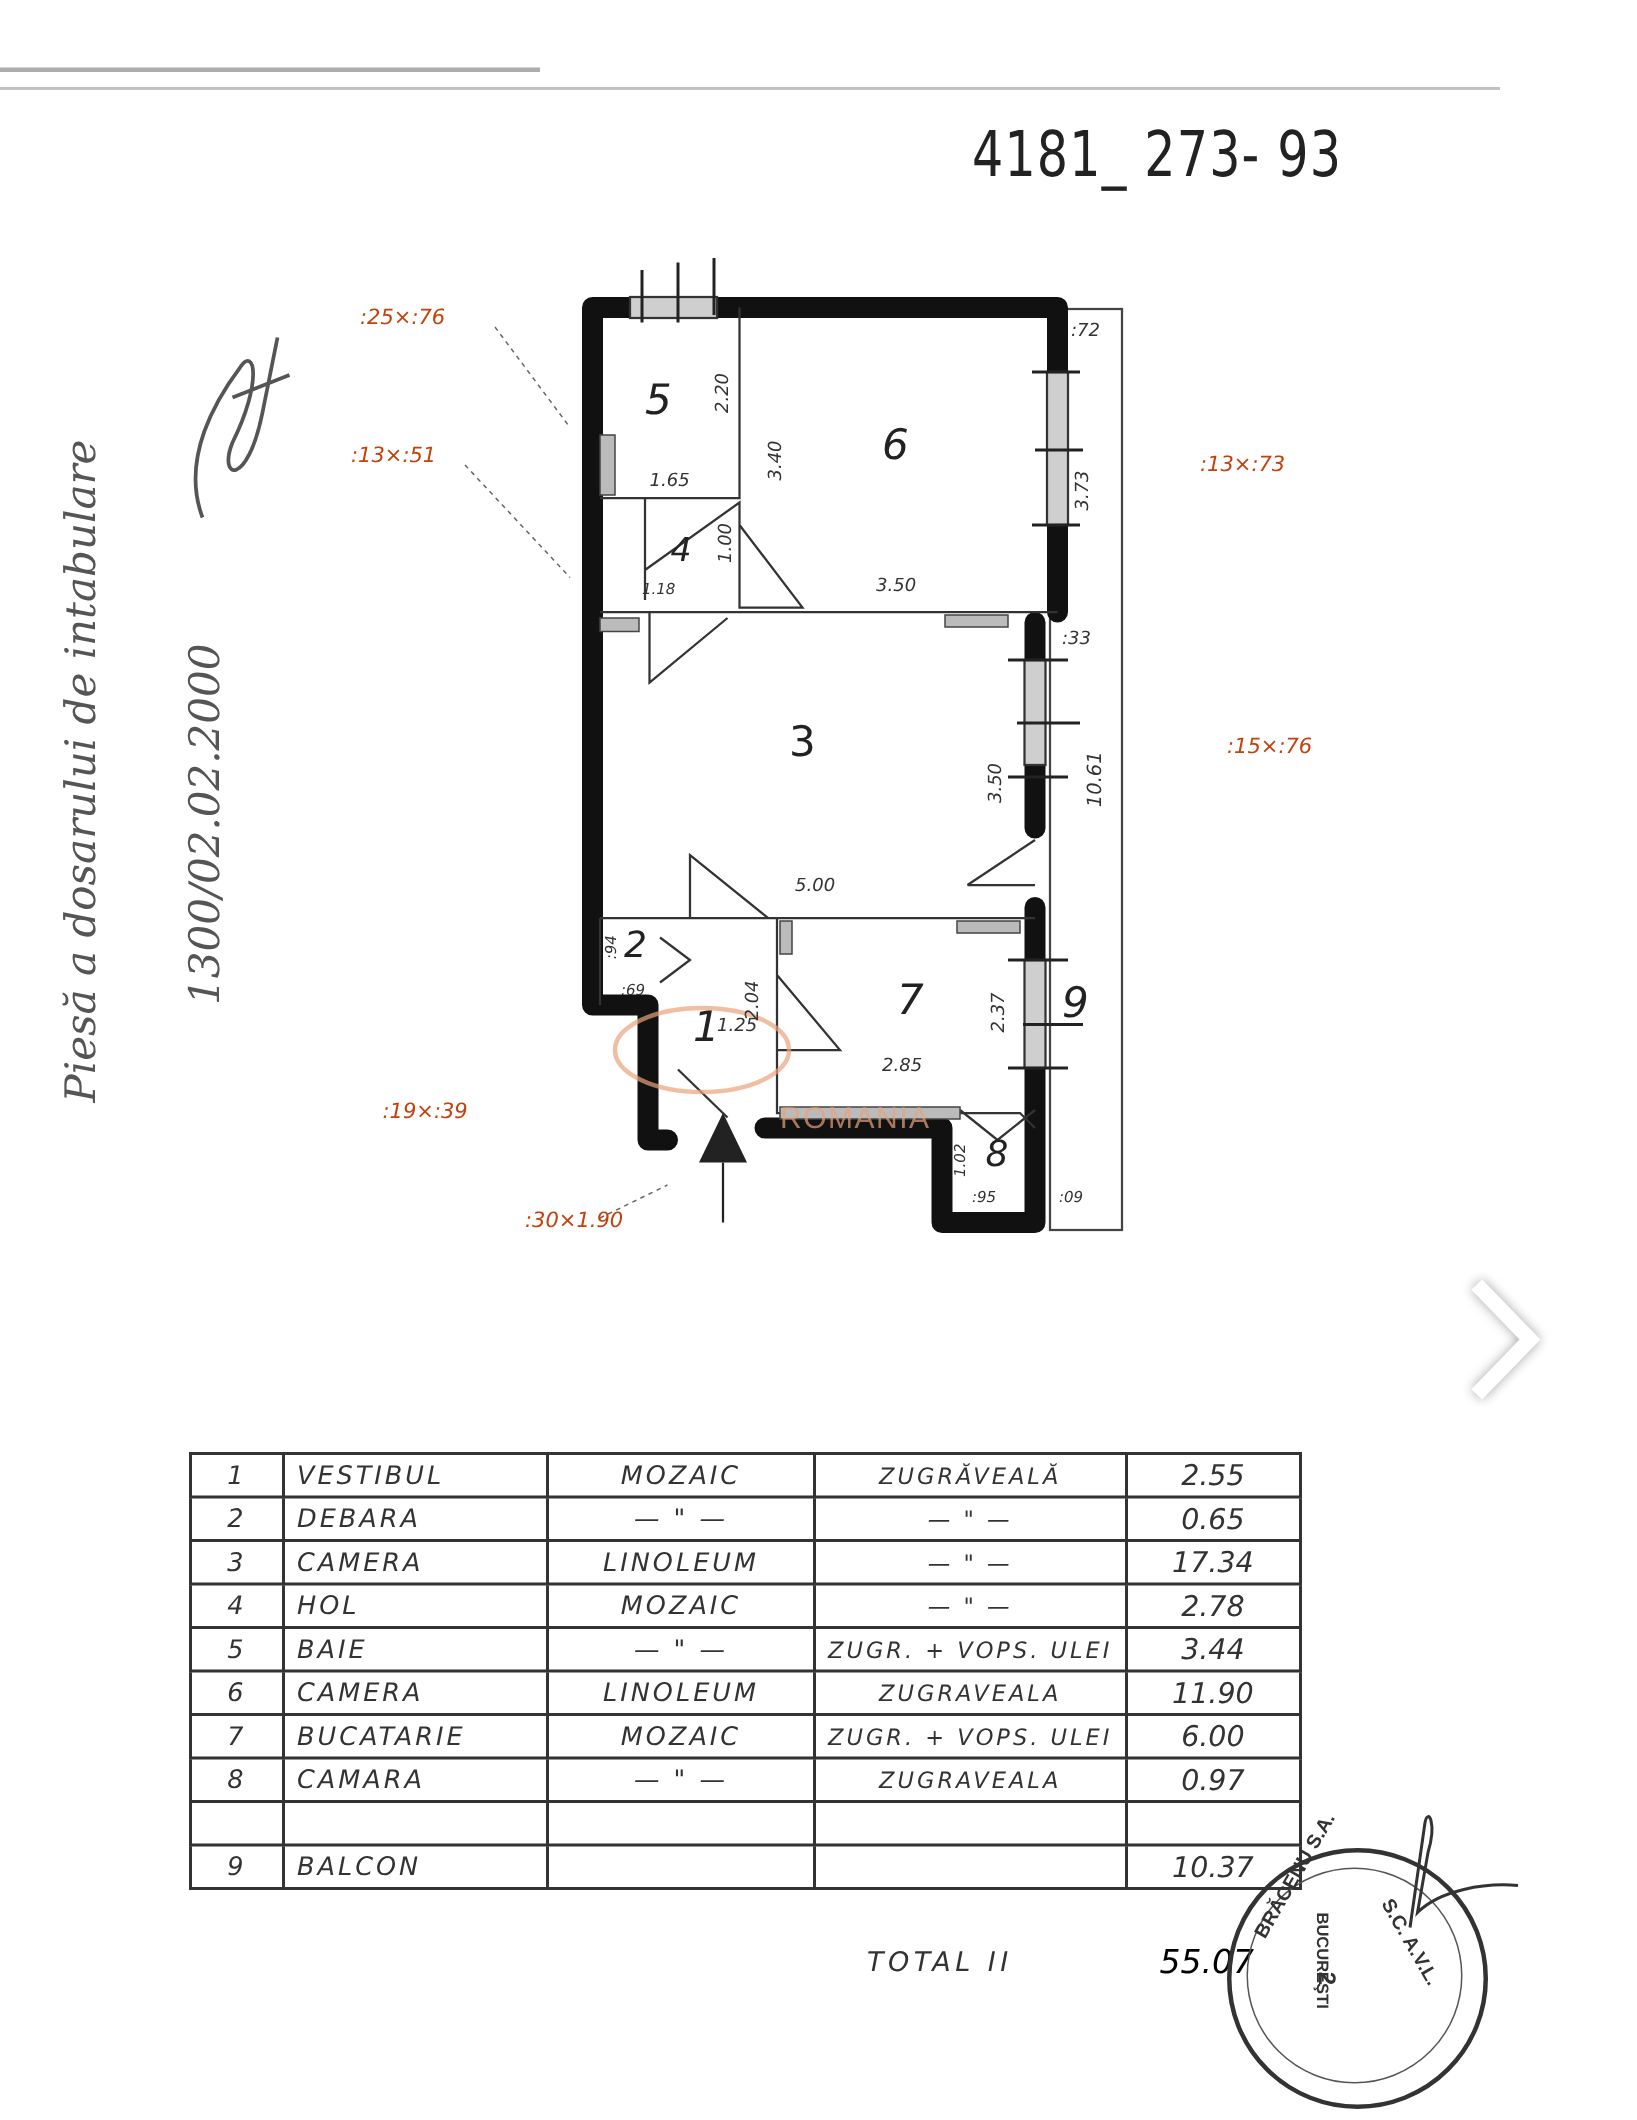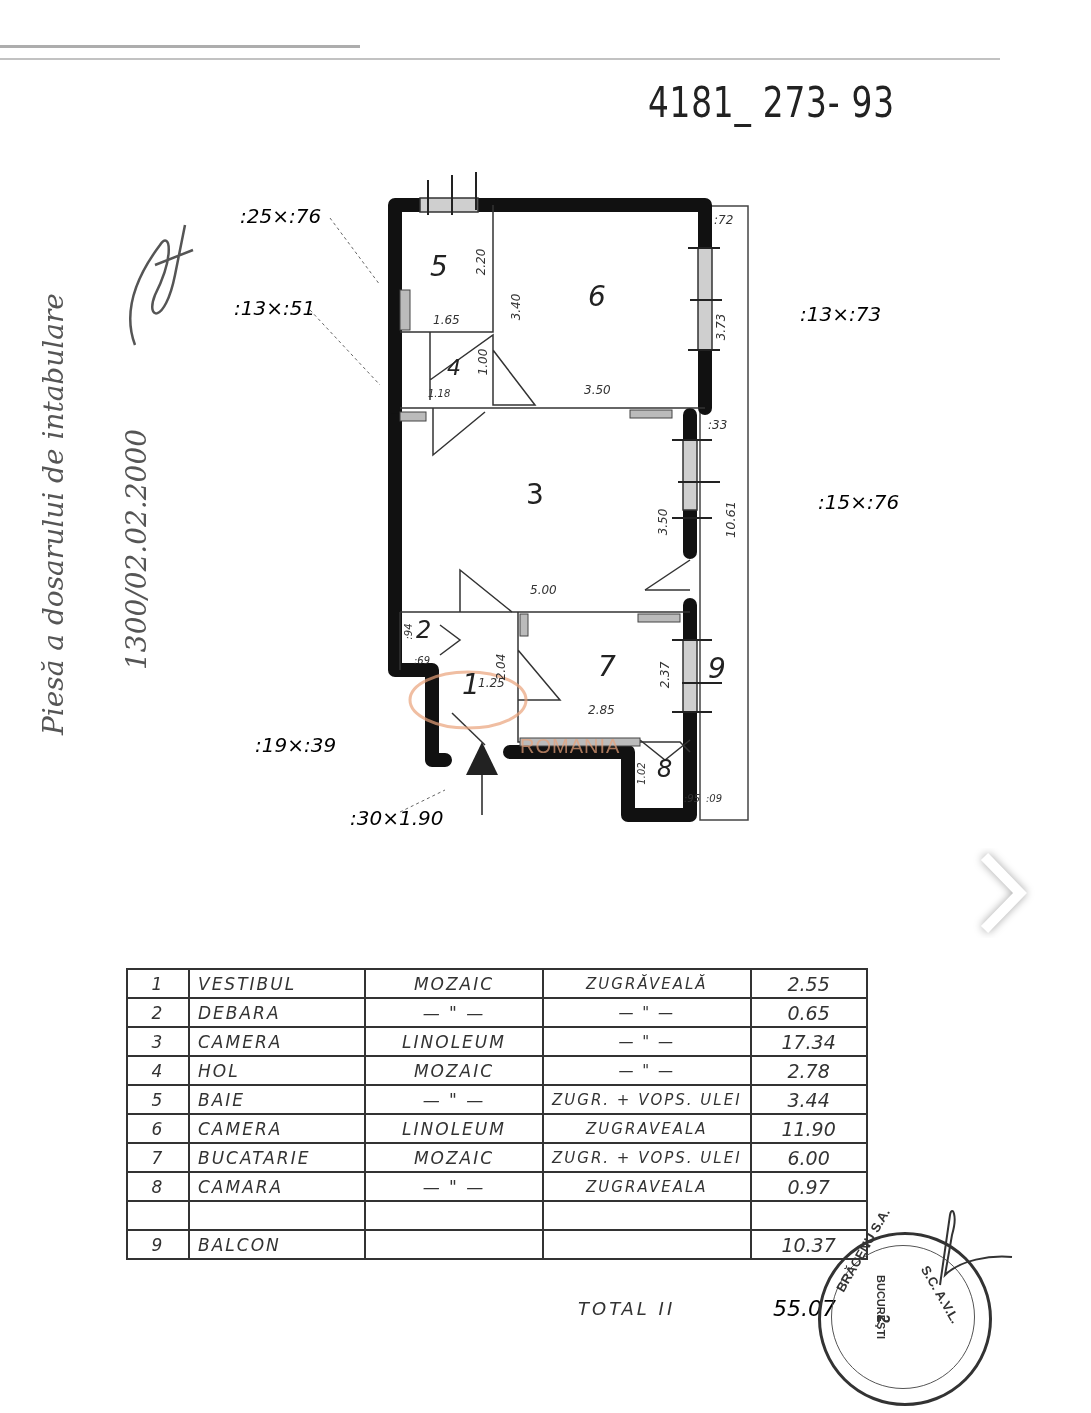--- a/index.html
+++ b/index.html
@@ -3,21 +3,21 @@
 <meta charset="utf-8">
 <style>
   html,body{margin:0;padding:0;background:#fff;}
   body{width:1091px;height:1413px;position:relative;overflow:hidden;font-family:"Liberation Sans",sans-serif;color:#1a1a1a;}
   .abs{position:absolute;}
   .topline1{left:0;top:45px;width:360px;height:3px;background:#8a8a8a;opacity:.7;}
   .topline2{left:0;top:58px;width:1000px;height:2px;background:#9a9a9a;opacity:.6;}
   .docnum{left:648px;top:78px;font-size:42px;font-family:"DejaVu Sans",sans-serif;letter-spacing:1px;color:#222;transform:scaleX(.78);transform-origin:left top;}
   .sidenote{left:35px;top:735px;transform:rotate(-90deg);transform-origin:left top;font-family:"DejaVu Serif",serif;font-style:italic;font-size:28px;color:#555;white-space:nowrap;line-height:1.35;}
   .sidenote2{left:120px;top:670px;transform:rotate(-90deg);transform-origin:left top;font-family:"DejaVu Serif",serif;font-style:italic;font-size:28px;color:#555;white-space:nowrap;}
-  .dim-label{font-size:20px;font-style:italic;color:#000000;font-family:"DejaVu Sans",sans-serif;}
+  .dim-label{font-size:14px;font-style:italic;color:#c2410c;font-family:"DejaVu Sans",sans-serif;}
   .room-num{font-size:28px;font-style:italic;color:#222;font-family:"DejaVu Sans",sans-serif;}
   .small-dim{font-size:12px;font-style:italic;color:#333;font-family:"DejaVu Sans",sans-serif;}
   .plan svg{position:absolute;left:0;top:0;}
   table.rooms{position:absolute;left:126px;top:968px;border-collapse:collapse;font-family:"DejaVu Sans",sans-serif;font-style:italic;font-size:17px;color:#333;letter-spacing:2px;}
   table.rooms td{border:2px solid #333;height:27px;padding:0 8px;white-space:nowrap;}
   table.rooms td.c0{width:44px;text-align:center;}
   table.rooms td.c1{width:158px;}
   table.rooms td.c2{width:160px;text-align:center;}
   table.rooms td.c3{width:188px;text-align:center;font-size:15px;}
   table.rooms td.c4{width:98px;text-align:center;font-size:19px;letter-spacing:0;}
@@ -133,21 +133,21 @@
   <div class="abs small-dim" style="left:708px;top:320px;transform:rotate(-90deg)">3.73</div>
   <div class="abs small-dim" style="left:470px;top:355px;transform:rotate(-90deg)">1.00</div>
   <div class="abs small-dim" style="left:428px;top:388px;font-size:10px">1.18</div>
   <div class="abs small-dim" style="left:530px;top:583px">5.00</div>
   <div class="abs small-dim" style="left:650px;top:515px;transform:rotate(-90deg)">3.50</div>
   <div class="abs small-dim" style="left:488px;top:660px;transform:rotate(-90deg)">2.04</div>
   <div class="abs small-dim" style="left:478px;top:676px">1.25</div>
   <div class="abs small-dim" style="left:588px;top:703px">2.85</div>
   <div class="abs small-dim" style="left:652px;top:668px;transform:rotate(-90deg)">2.37</div>
   <div class="abs small-dim" style="left:630px;top:768px;transform:rotate(-90deg);font-size:10px">1.02</div>
-  <div class="abs small-dim" style="left:684px;top:793px;font-size:10px">:95</div>
+  <div class="abs small-dim" style="left:648px;top:793px;font-size:10px">:95</div>
   <div class="abs small-dim" style="left:400px;top:626px;font-size:10px;transform:rotate(-90deg)">:94</div>
   <div class="abs small-dim" style="left:414px;top:655px;font-size:10px">:69</div>
 
   <div class="abs small-dim" style="left:714px;top:213px">:72</div>
   <div class="abs small-dim" style="left:708px;top:418px">:33</div>
   <div class="abs small-dim" style="left:706px;top:793px;font-size:10px">:09</div>
   <div class="abs small-dim" style="left:712px;top:512px;transform:rotate(-90deg);font-size:13px">10.61</div>
 
   <div class="abs dim-label" style="left:240px;top:204px">:25×:76</div>
   <div class="abs dim-label" style="left:234px;top:296px">:13×:51</div>

